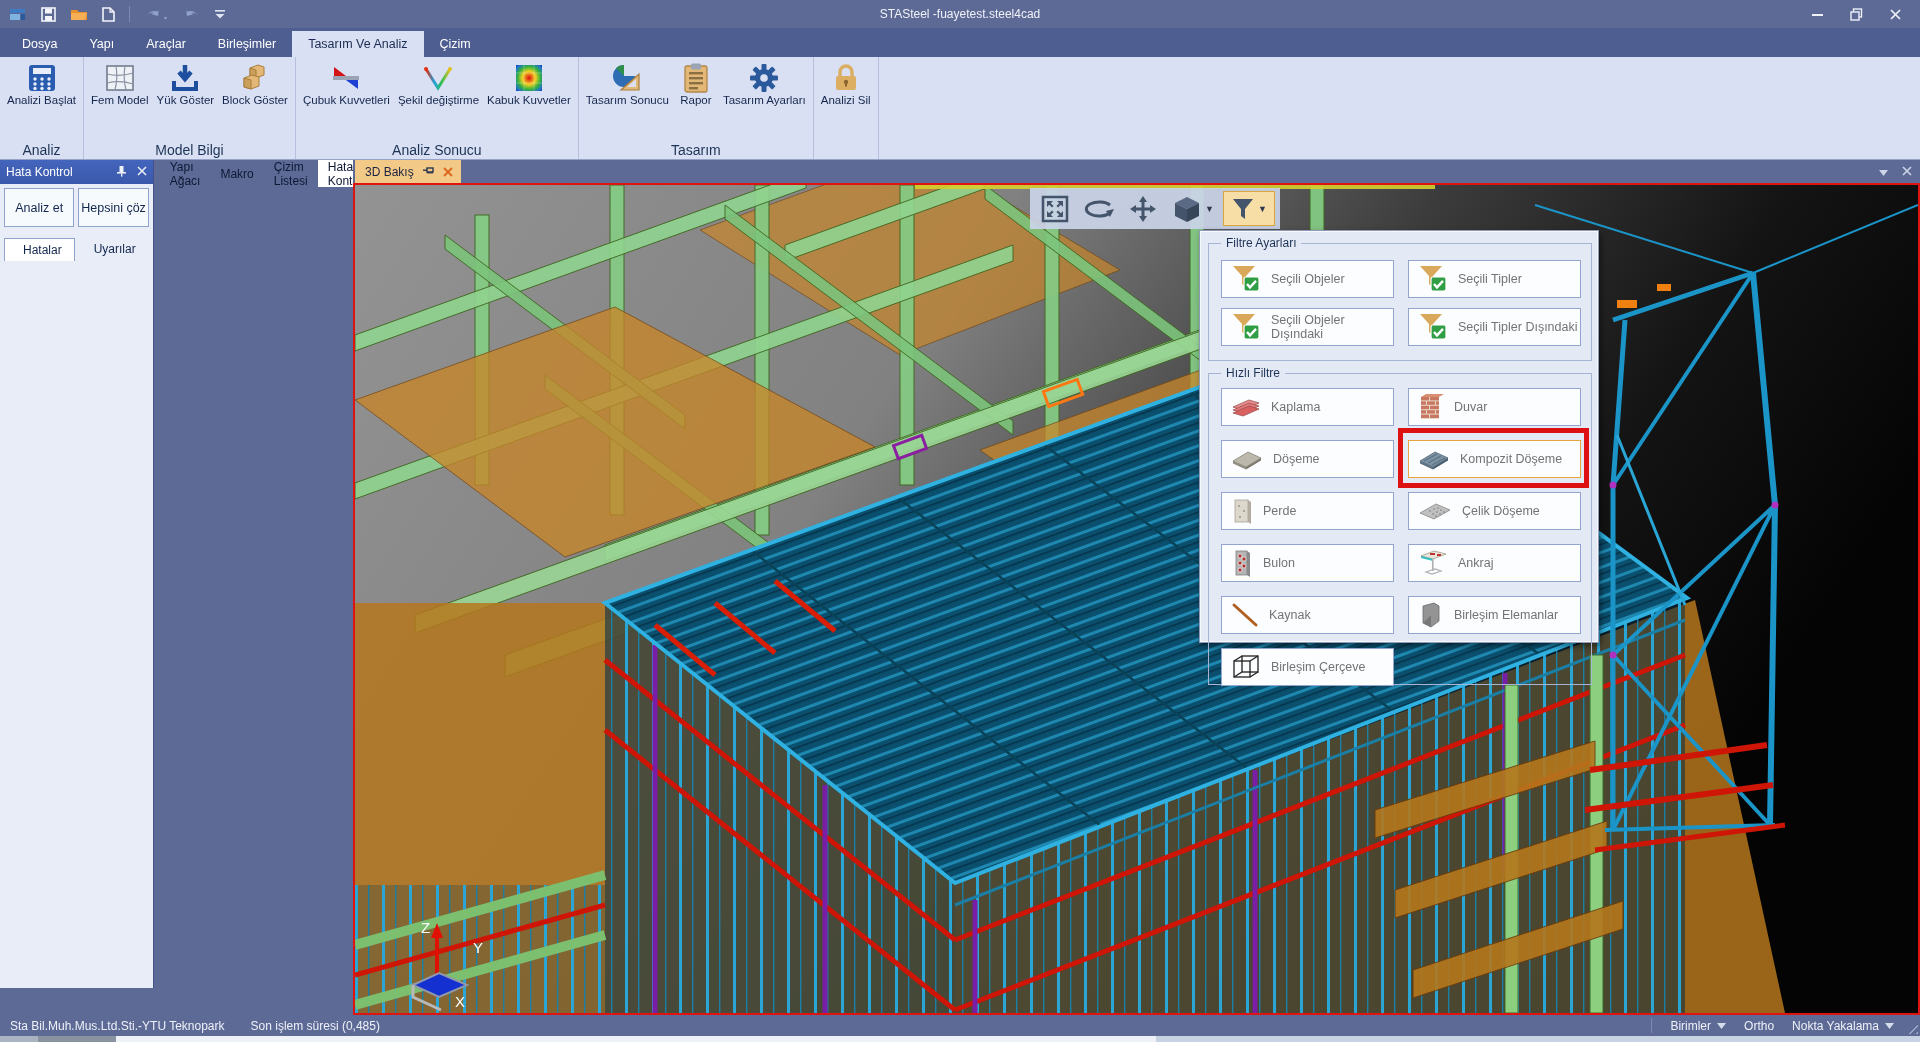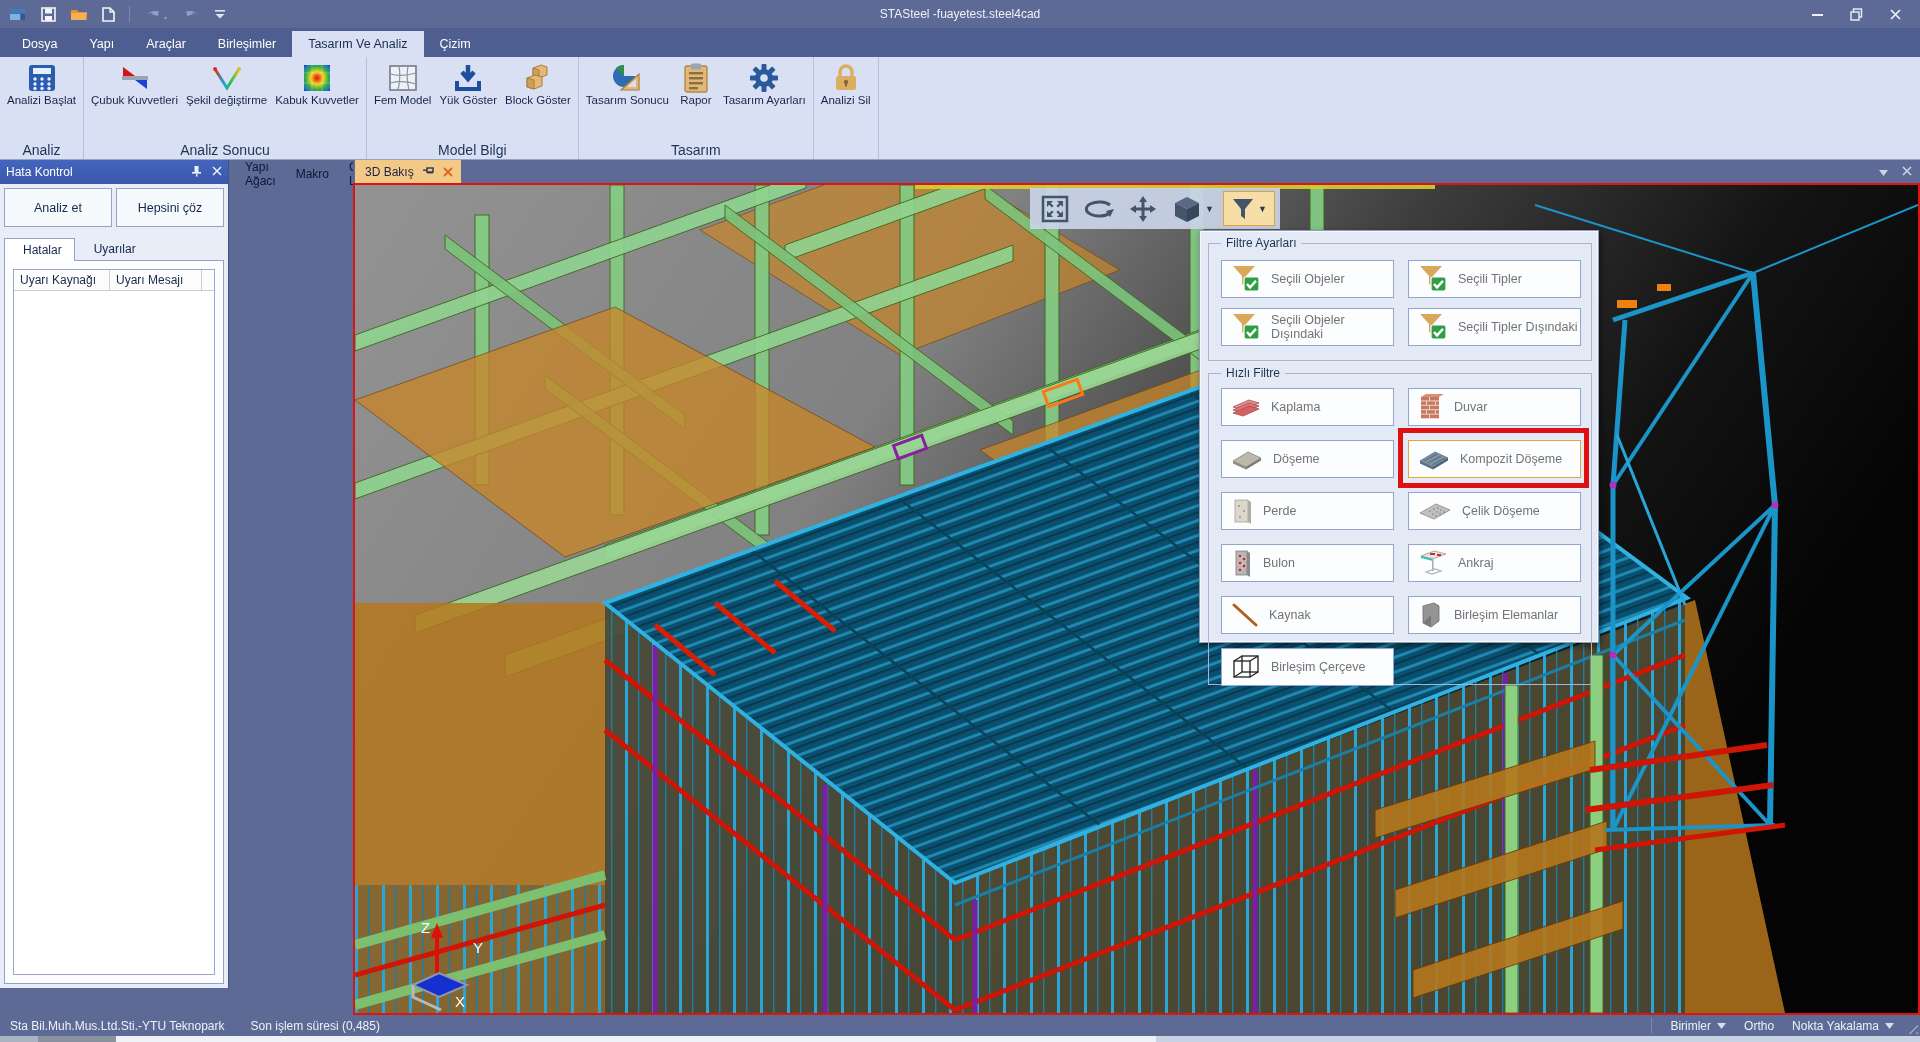--- a/index.html
+++ b/index.html
@@ -210,20 +210,57 @@
         </div>
       </div>
       <div class="rglabel">Analiz</div>
     </div>
 
     <div class="rgroup">
       <div class="rbtns">
         <div class="rbtn">
           <div class="ricon">
               <svg width="30" height="30">
+                <rect x="2" y="3" width="26" height="24" fill="#eef1f6" stroke="#6a7486" stroke-width="1.5"></rect>
+                <path d="M11,3 q2,12 -1,24 M20,3 q-2,12 1,24 M2,11 q13,3 26,-1 M2,20 q13,-3 26,1" fill="none" stroke="#8a93a4" stroke-width="1.2"></path>
+              </svg>
+            </div>
+          <div class="rlabel">Fem Model</div>
+        </div>
+        <div class="rbtn">
+          <div class="ricon">
+              <svg width="30" height="30">
+                <path d="M15,2 v13 M9,9 l6,7 6,-7" fill="none" stroke="#1d4f9e" stroke-width="4.5"></path>
+                <path d="M4,18 v8 h22 v-8" fill="none" stroke="#1d4f9e" stroke-width="4"></path>
+              </svg>
+            </div>
+          <div class="rlabel">Yük Göster</div>
+        </div>
+        <div class="rbtn">
+          <div class="ricon">
+              <svg width="30" height="30">
+                <g stroke="#a97e3e" stroke-width="1">
+                  <path d="M10,5 l8,-3 6,2 v8 l-8,3 -6,-2 z" fill="#e3b877"></path>
+                  <path d="M10,5 l6,2 v8 l-6,-2 z" fill="#caa05a"></path>
+                  <path d="M4,15 l8,-3 7,2 v9 l-8,3 -7,-2 z" fill="#e3b877"></path>
+                  <path d="M4,15 l7,2 v9 l-7,-2 z" fill="#caa05a"></path>
+                </g>
+              </svg>
+            </div>
+          <div class="rlabel">Block Göster</div>
+        </div>
+      </div>
+      <div class="rglabel">Model Bilgi</div>
+    </div>
+
+    <div class="rgroup">
+      <div class="rbtns">
+        <div class="rbtn">
+          <div class="ricon">
+              <svg width="30" height="30">
                 <rect x="2" y="13" width="26" height="4" fill="#9aa4b4"></rect>
                 <path d="M3,13 L3,4 L15,13 z" fill="#d41414"></path>
                 <path d="M15,17 L27,17 L27,26 z" fill="#1e3fd4"></path>
               </svg>
             </div>
           <div class="rlabel">Çubuk Kuvvetleri</div>
         </div>
         <div class="rbtn">
           <div class="ricon">
               <svg width="30" height="30">
@@ -255,57 +292,20 @@
                   </radialGradient>
                 </defs>
                 <rect x="2" y="2" width="26" height="26" fill="url(#cont)"></rect>
                 <path d="M2,10 h26 M2,20 h26 M10,2 v26 M20,2 v26" stroke="rgba(255,255,255,0.25)" stroke-width="1"></path>
               </svg>
             </div>
           <div class="rlabel">Kabuk Kuvvetler</div>
         </div>
       </div>
       <div class="rglabel">Analiz Sonucu</div>
-    </div>
-
-    <div class="rgroup">
-      <div class="rbtns">
-        <div class="rbtn">
-          <div class="ricon">
-              <svg width="30" height="30">
-                <rect x="2" y="3" width="26" height="24" fill="#eef1f6" stroke="#6a7486" stroke-width="1.5"></rect>
-                <path d="M11,3 q2,12 -1,24 M20,3 q-2,12 1,24 M2,11 q13,3 26,-1 M2,20 q13,-3 26,1" fill="none" stroke="#8a93a4" stroke-width="1.2"></path>
-              </svg>
-            </div>
-          <div class="rlabel">Fem Model</div>
-        </div>
-        <div class="rbtn">
-          <div class="ricon">
-              <svg width="30" height="30">
-                <path d="M15,2 v13 M9,9 l6,7 6,-7" fill="none" stroke="#1d4f9e" stroke-width="4.5"></path>
-                <path d="M4,18 v8 h22 v-8" fill="none" stroke="#1d4f9e" stroke-width="4"></path>
-              </svg>
-            </div>
-          <div class="rlabel">Yük Göster</div>
-        </div>
-        <div class="rbtn">
-          <div class="ricon">
-              <svg width="30" height="30">
-                <g stroke="#a97e3e" stroke-width="1">
-                  <path d="M10,5 l8,-3 6,2 v8 l-8,3 -6,-2 z" fill="#e3b877"></path>
-                  <path d="M10,5 l6,2 v8 l-6,-2 z" fill="#caa05a"></path>
-                  <path d="M4,15 l8,-3 7,2 v9 l-8,3 -7,-2 z" fill="#e3b877"></path>
-                  <path d="M4,15 l7,2 v9 l-7,-2 z" fill="#caa05a"></path>
-                </g>
-              </svg>
-            </div>
-          <div class="rlabel">Block Göster</div>
-        </div>
-      </div>
-      <div class="rglabel">Model Bilgi</div>
     </div>
 
     <div class="rgroup">
       <div class="rbtns">
         <div class="rbtn">
           <div class="ricon">
               <svg width="32" height="30">
                 <path d="M13,13 L13,2 A11,11 0 1 0 24,13 z" fill="#2e6db4"></path>
                 <path d="M13,13 L5,5 A11,11 0 0 1 13,2 z" fill="#2f8f4a"></path>
                 <path d="M10,27 L28,27 L28,11 z" fill="#e3b877" stroke="#a97e3e" stroke-width="1.2"></path>
@@ -383,30 +383,20 @@
                 </svg></span>
           </span>
         </div>
         <div class="panel-btnrow">
           <div class="pbtn">Analiz et</div>
           <div class="pbtn">Hepsini çöz</div>
         </div>
         <div class="ptabs">
           <div class="ptab active">Hatalar</div>
           <div class="ptab">Uyarılar</div>
-        </div>
-        <div class="ptabpage">
-          <div class="grid">
-            <div class="gridhead">
-              <div class="gridcell" style="width:96px">Uyarı Kaynağı</div>
-              <div class="gridcell" style="width:92px">Uyarı Mesajı</div>
-              <div class="gridcell" style="flex:1;border-right:none"></div>
-            </div>
-            <div style="flex:1"></div>
-          </div>
         </div>
       </div>
       <div class="bottomtabs">
         <div class="btab">Yapı Ağacı</div>
         <div class="btab">Makro</div>
         <div class="btab">Çizim Listesi</div>
         <div class="btab active">Hata Kontrol</div>
       </div>
     </div>
 

